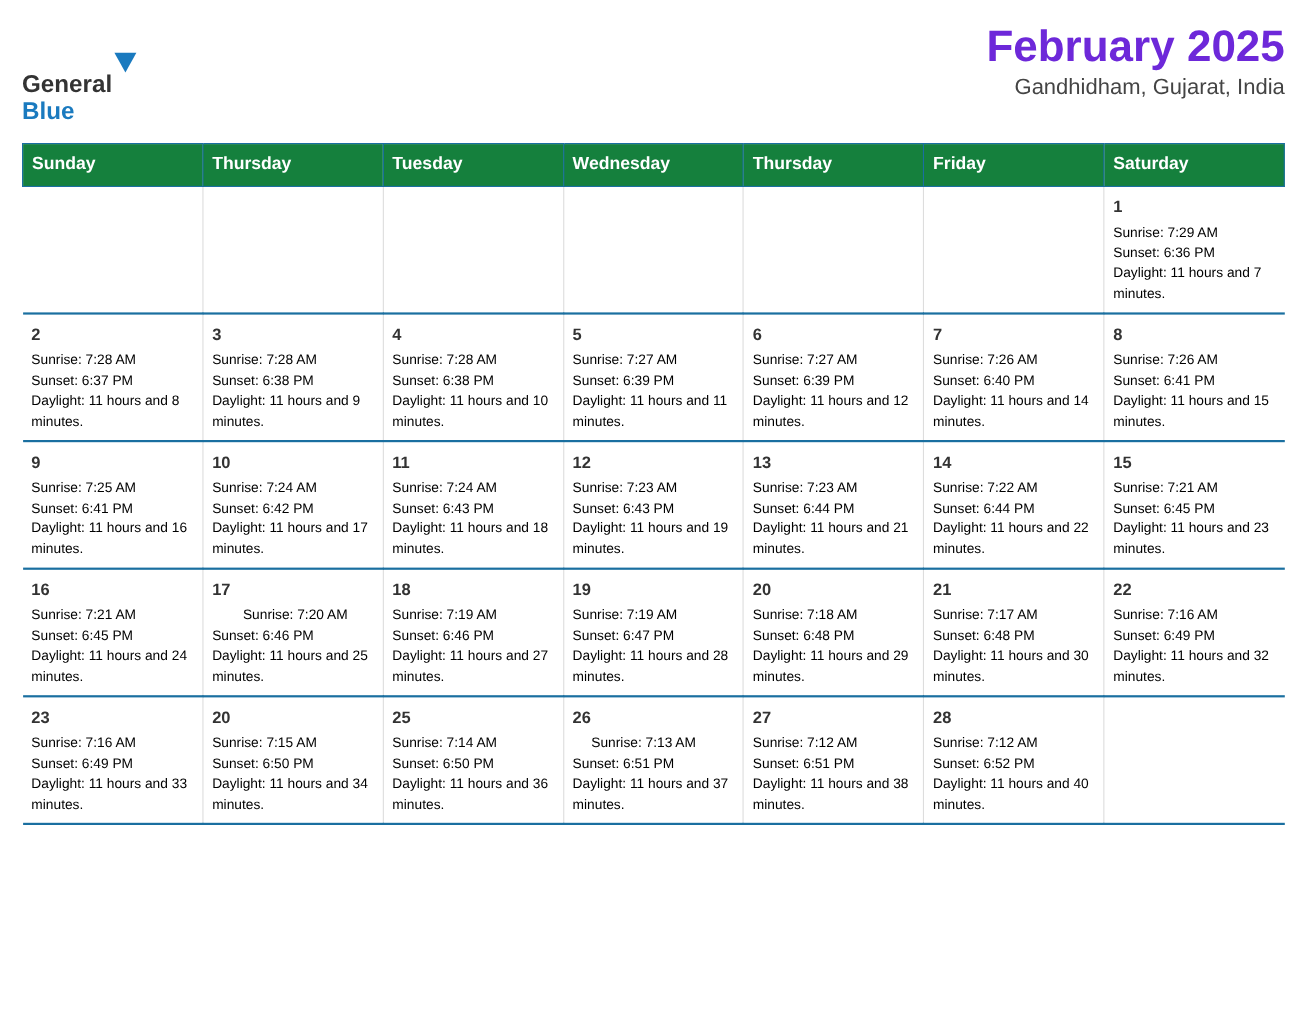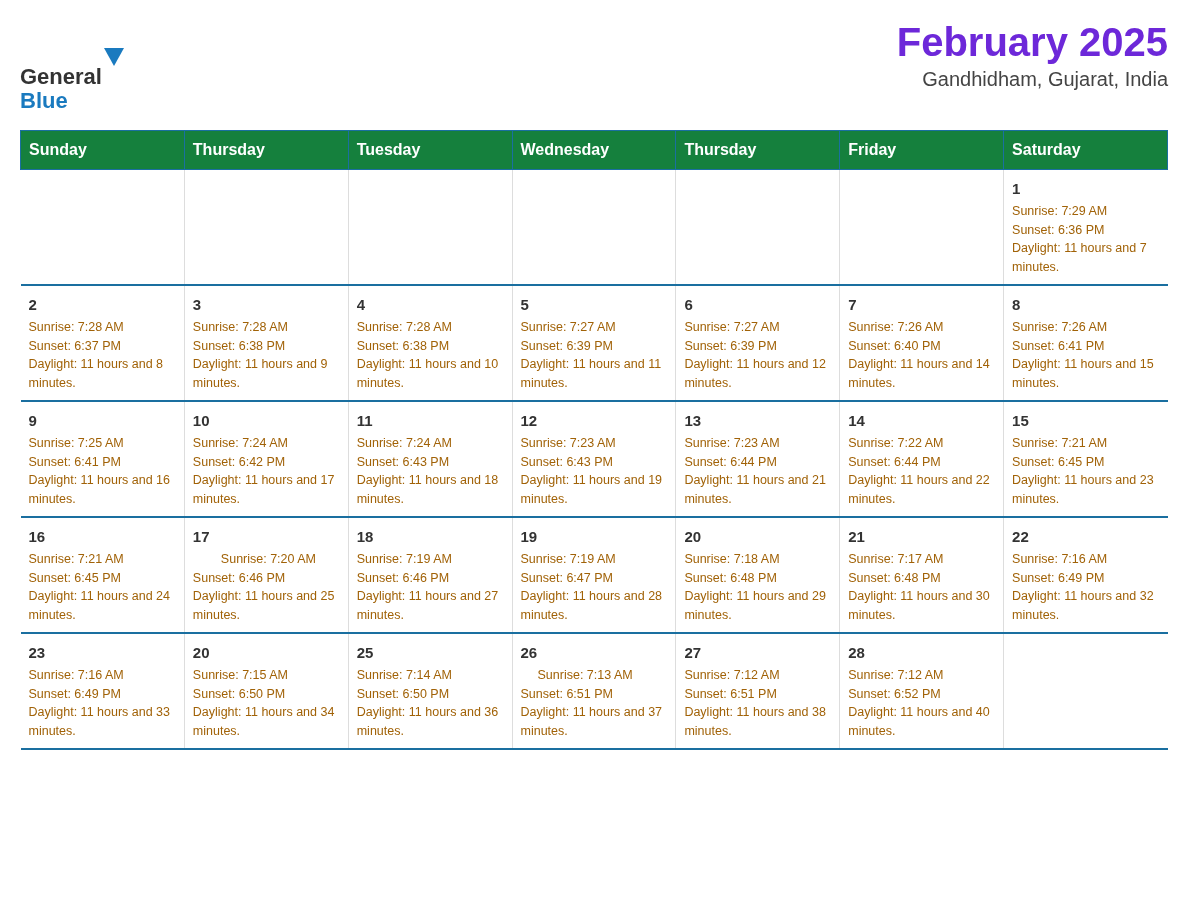--- a/index.html
+++ b/index.html
@@ -97,21 +97,21 @@
       border-right: none;
     }
     .day-num {
       font-size: 15px;
       font-weight: bold;
       margin-bottom: 3px;
       display: block;
     }
     .day-info {
       font-size: 12.5px;
-      color: #a16207;
+      color: #000000;
     }
   </style>
 </head>
 <body>
 
 <div class="header-area">
   <div class="logo">
     <div class="logo-top">
       <span class="logo-general">General</span>
       <div class="logo-arrow"></div>

